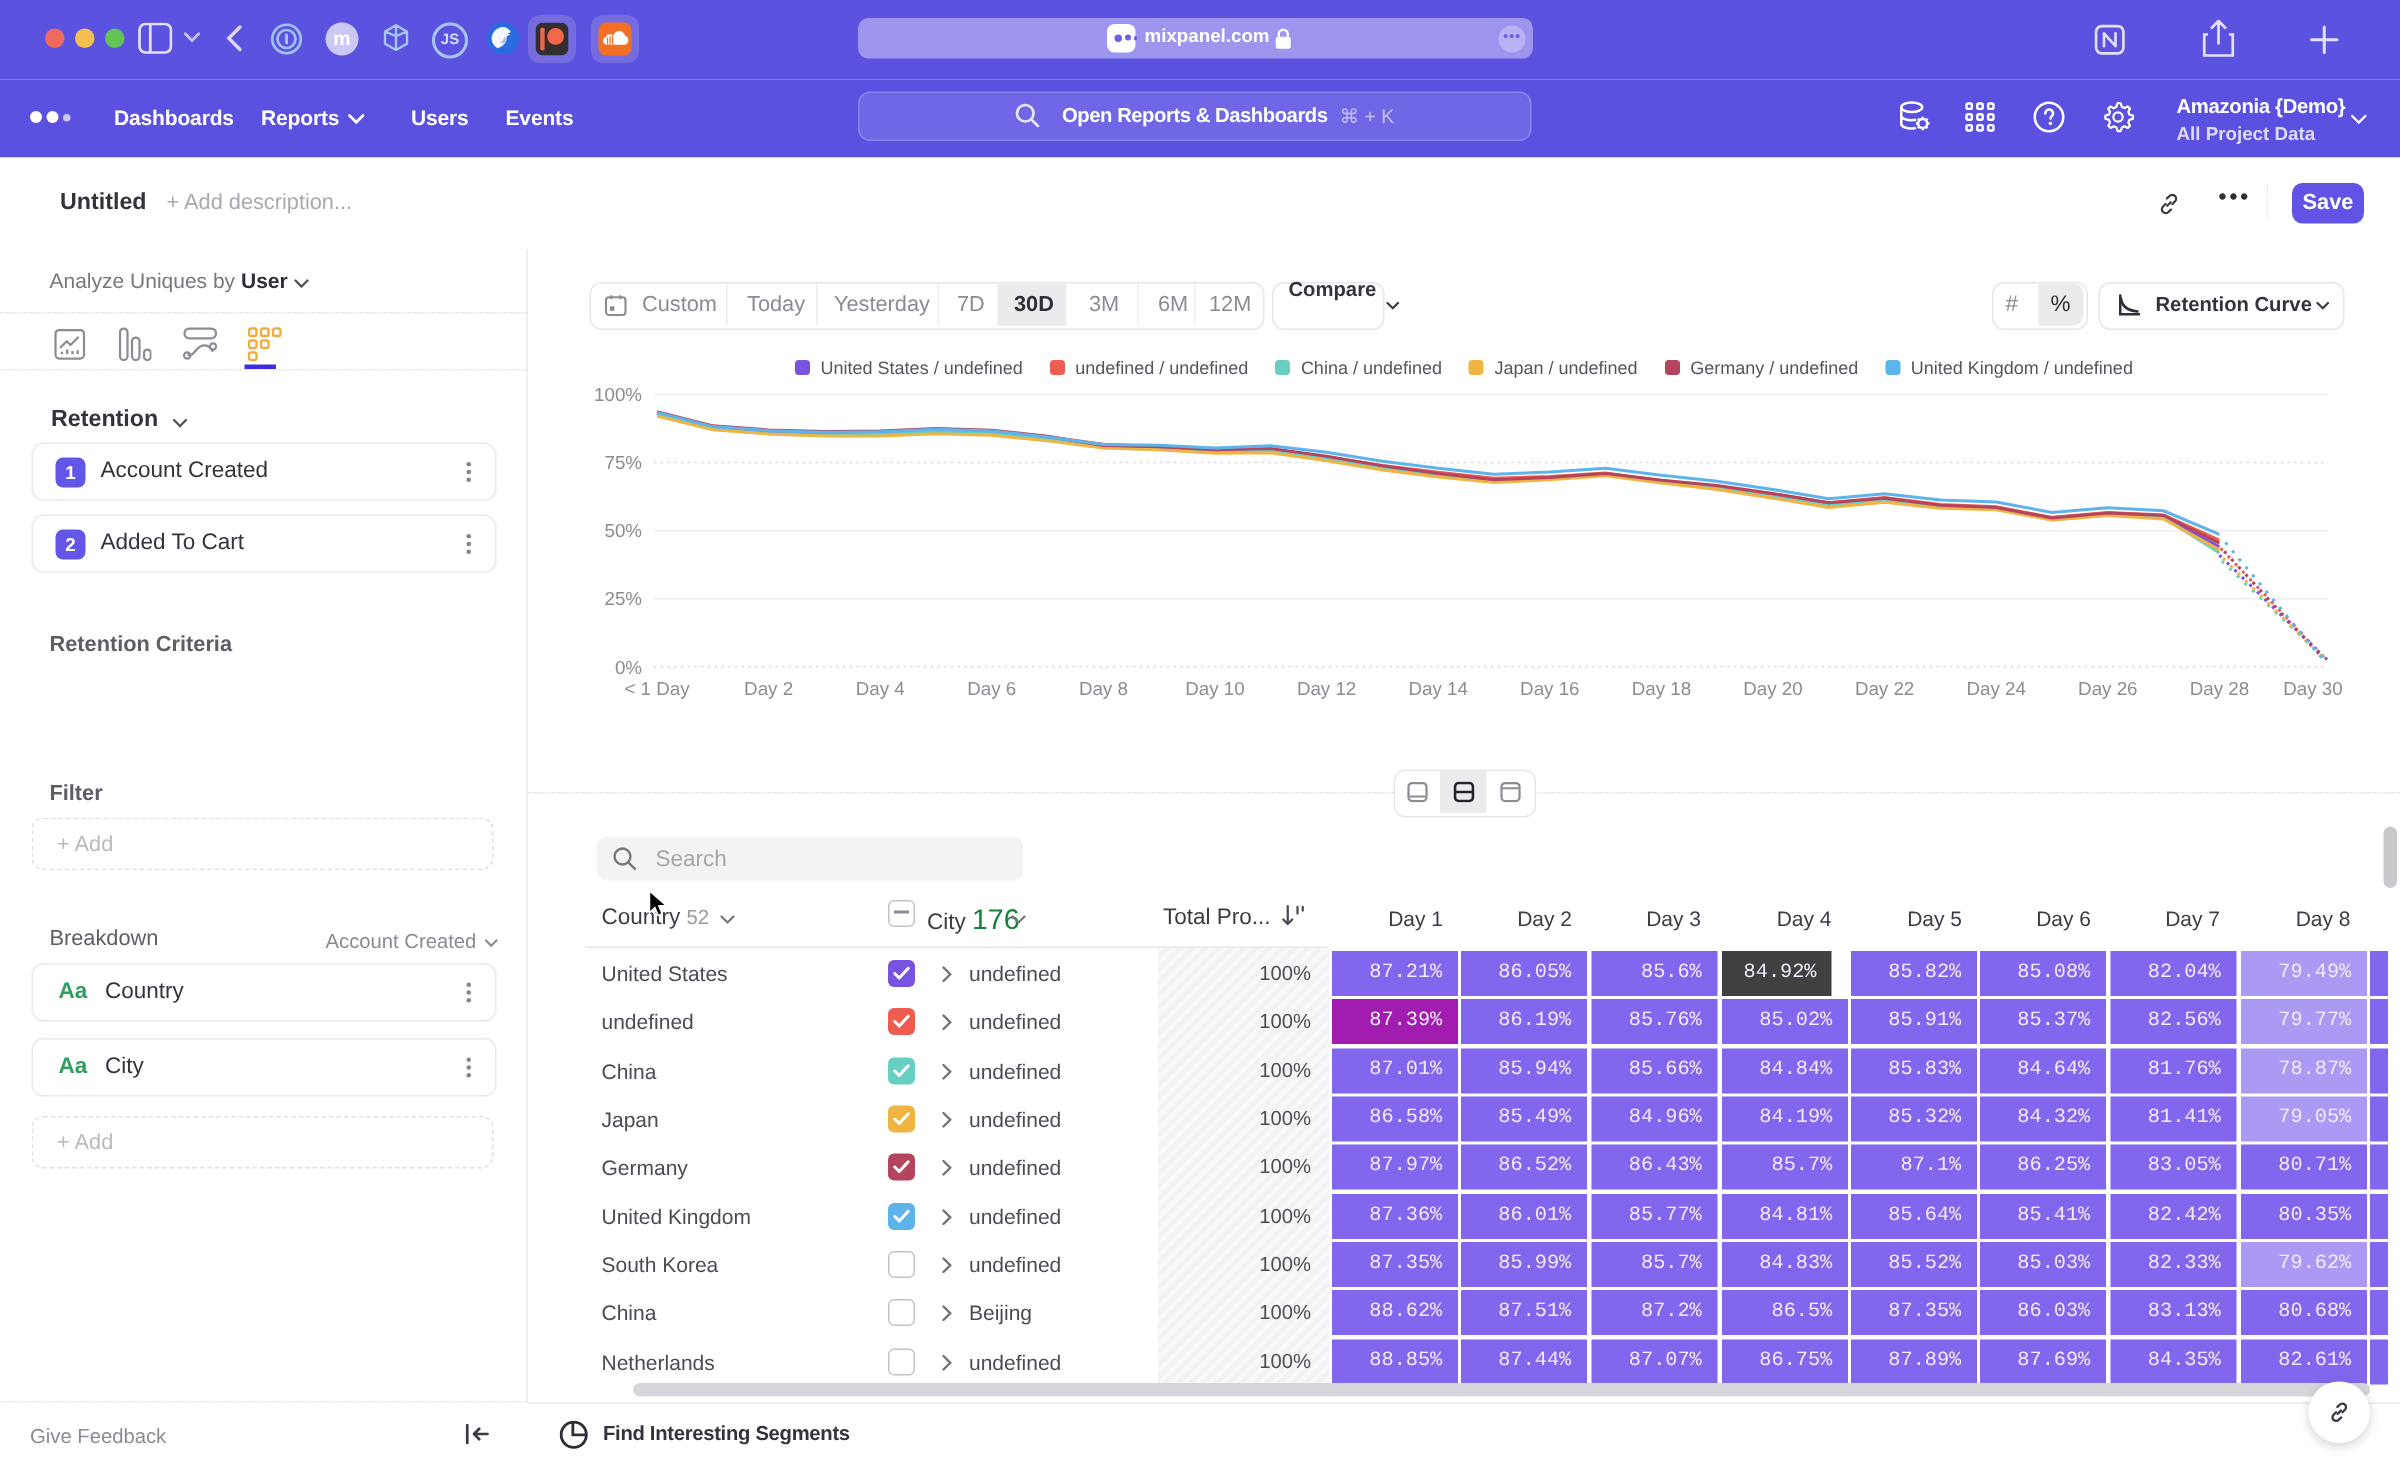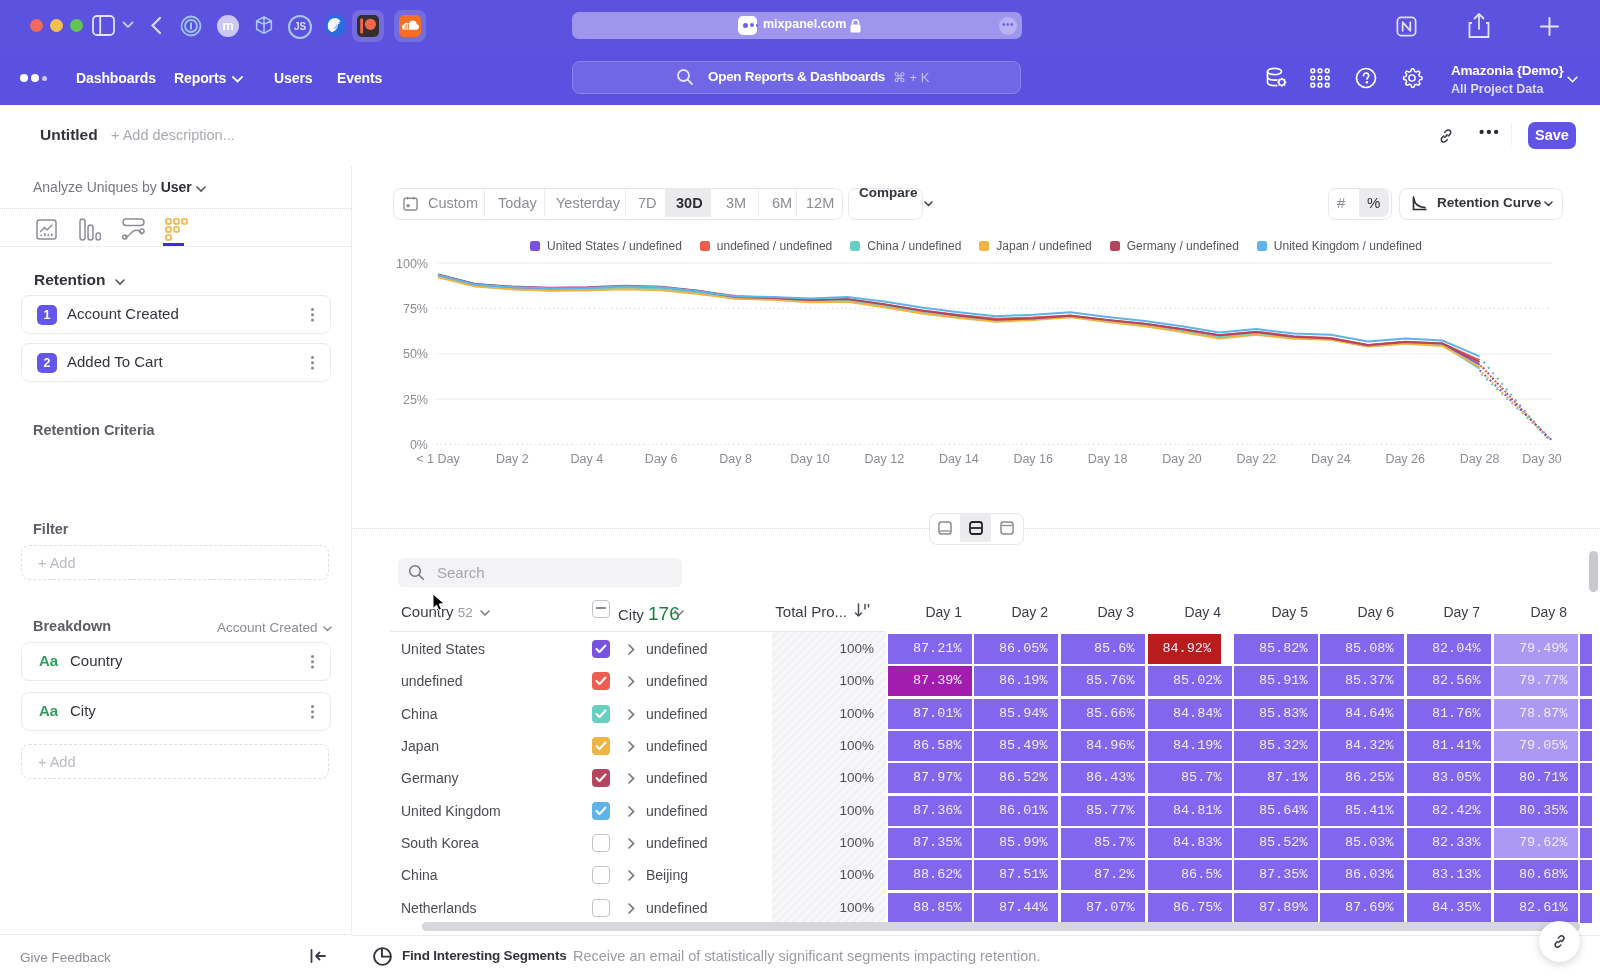--- a/index.html
+++ b/index.html
@@ -236,21 +236,21 @@
   <div class="card" style="top:177px;height:37px">
     <div class="badge">2</div>
     <div class="abs dark" style="left:45px;top:9px;font-size:15px">Added To Cart</div>
     <div class="vdots"></div>
   </div>
   <div class="abs" style="left:33px;top:256px;font-size:14.5px;font-weight:700;color:#5d5d66">Retention Criteria</div>
 
   <div class="abs" style="left:33px;top:355px;font-size:14.5px;font-weight:700;color:#5d5d66">Filter</div>
   <div class="addbox" style="top:379px">+ Add</div>
 
-  <div class="abs" style="left:33px;top:452px;font-size:14.5px;font-weight:700;color:#5d5d66">Breakdown</div>
+  <div class="abs" style="left:33px;top:452px;font-size:14.5px;font-weight:400;color:#5d5d66">Breakdown</div>
   <div class="abs" style="left:217px;top:454px;font-size:13.5px;color:#8b8b94">Account Created</div>
   <svg class="abs" style="left:323px;top:460px" width="9" height="6" viewBox="0 0 9 6">
       <path d="M1 1l3.5 3.5L8 1" fill="none" stroke="#8b8b94" stroke-width="1.5" stroke-linecap="round"></path>
     </svg>
   <div class="card" style="top:476px;height:37px">
     <div class="abs" style="left:17px;top:9px;font-size:15px;font-weight:700;color:#2f9e5f">Aa</div>
     <div class="abs dark" style="left:48px;top:9px;font-size:15px">Country</div>
     <div class="vdots"></div>
   </div>
   <div class="card" style="top:526px;height:37px">
@@ -405,21 +405,21 @@
       <path d="M1.5 5l3 3 6-6.5" fill="none" stroke="#fff" stroke-width="2" stroke-linecap="round" stroke-linejoin="round"></path>
     </svg>
 <svg class="abs" style="left:276px;top:478px" width="7" height="11" viewBox="0 0 7 11">
       <path d="M1 1l4.5 4.5L1 10" fill="none" stroke="#72727b" stroke-width="1.6" stroke-linecap="round"></path>
     </svg>
 <div class="rowtxt" style="left:294px;top:475px">undefined</div>
 <div class="abs" style="left:400px;top:475px;width:122px;text-align:right;font-size:13.5px;color:#4c4c56">100%</div>
 <div class="daycell" style="left:536px;top:468px;width:83.5px;background:#8266ee">87.21%</div>
 <div class="daycell" style="left:622px;top:468px;width:83.5px;background:#8266ee">86.05%</div>
 <div class="daycell" style="left:709px;top:468px;width:83.5px;background:#8266ee">85.6%</div>
-<div class="daycell" style="left:796px;top:468px;width:73px;background:#b91c1c">84.92%</div>
+<div class="daycell" style="left:796px;top:468px;width:73px;background:#404040">84.92%</div>
 <div class="daycell" style="left:882px;top:468px;width:83.5px;background:#8266ee">85.82%</div>
 <div class="daycell" style="left:968px;top:468px;width:83.5px;background:#8266ee">85.08%</div>
 <div class="daycell" style="left:1055px;top:468px;width:83.5px;background:#8266ee">82.04%</div>
 <div class="daycell" style="left:1142px;top:468px;width:83.5px;background:#ab99f3">79.49%</div>
 <div class="abs" style="left:1228px;top:468px;width:12px;height:30px;background:#8266ee"></div>
 <div class="rowtxt" style="left:49px;top:507px">undefined</div>
 <div class="cb" style="left:240px;top:506px;background:#ee5d4f"></div>
 <svg class="abs" style="left:243px;top:510px" width="12" height="10" viewBox="0 0 12 10">
       <path d="M1.5 5l3 3 6-6.5" fill="none" stroke="#fff" stroke-width="2" stroke-linecap="round" stroke-linejoin="round"></path>
     </svg>
@@ -567,20 +567,19 @@
 <div class="abs" style="left:70px;top:756px;width:1158px;height:9px;background:#d7d7db;border-radius:5px"></div>
 <div class="abs" style="left:1237px;top:385px;width:9px;height:41px;background:#c9c9cd;border-radius:5px"></div>
 </div>
 
 <div class="abs" style="left:352px;top:935px;width:1248px;height:41px;background:#fff;border-top:1px solid #ebebef">
   <svg class="abs" style="left:21px;top:11px" width="19" height="19" viewBox="0 0 19 19">
       <circle cx="9.5" cy="9.5" r="8.4" fill="none" stroke="#2e2e38" stroke-width="1.9"></circle>
       <path d="M8.9 1.2v8.4h8.9" fill="none" stroke="#2e2e38" stroke-width="1.9"></path>
     </svg>
   <div class="abs dark" style="left:50px;top:12px;font-size:13.5px;font-weight:700;letter-spacing:-.2px">Find Interesting Segments</div>
-  <div class="abs" style="left:221px;top:12px;font-size:14.5px;color:#9b9ba3">Receive an email of statistically significant segments impacting retention.</div>
 </div>
 
 <div class="abs" style="left:1539px;top:921px;width:41px;height:41px;border-radius:50%;background:#fff;box-shadow:0 2px 8px rgba(0,0,0,.18)"></div>
 <svg class="abs" style="left:1551px;top:933px" width="17" height="17" viewBox="0 0 24 24">
     <path d="M10.5 13.5l3-3" stroke="#3a3a44" stroke-width="2.2" stroke-linecap="round"></path>
     <path d="M9 12l-2.2 2.2a3.4 3.4 0 104.8 4.8L13.8 17M15 12l2.2-2.2a3.4 3.4 0 10-4.8-4.8L10.2 7" fill="none" stroke="#3a3a44" stroke-width="2.2" stroke-linecap="round"></path>
   </svg>
 
 </body></html>

